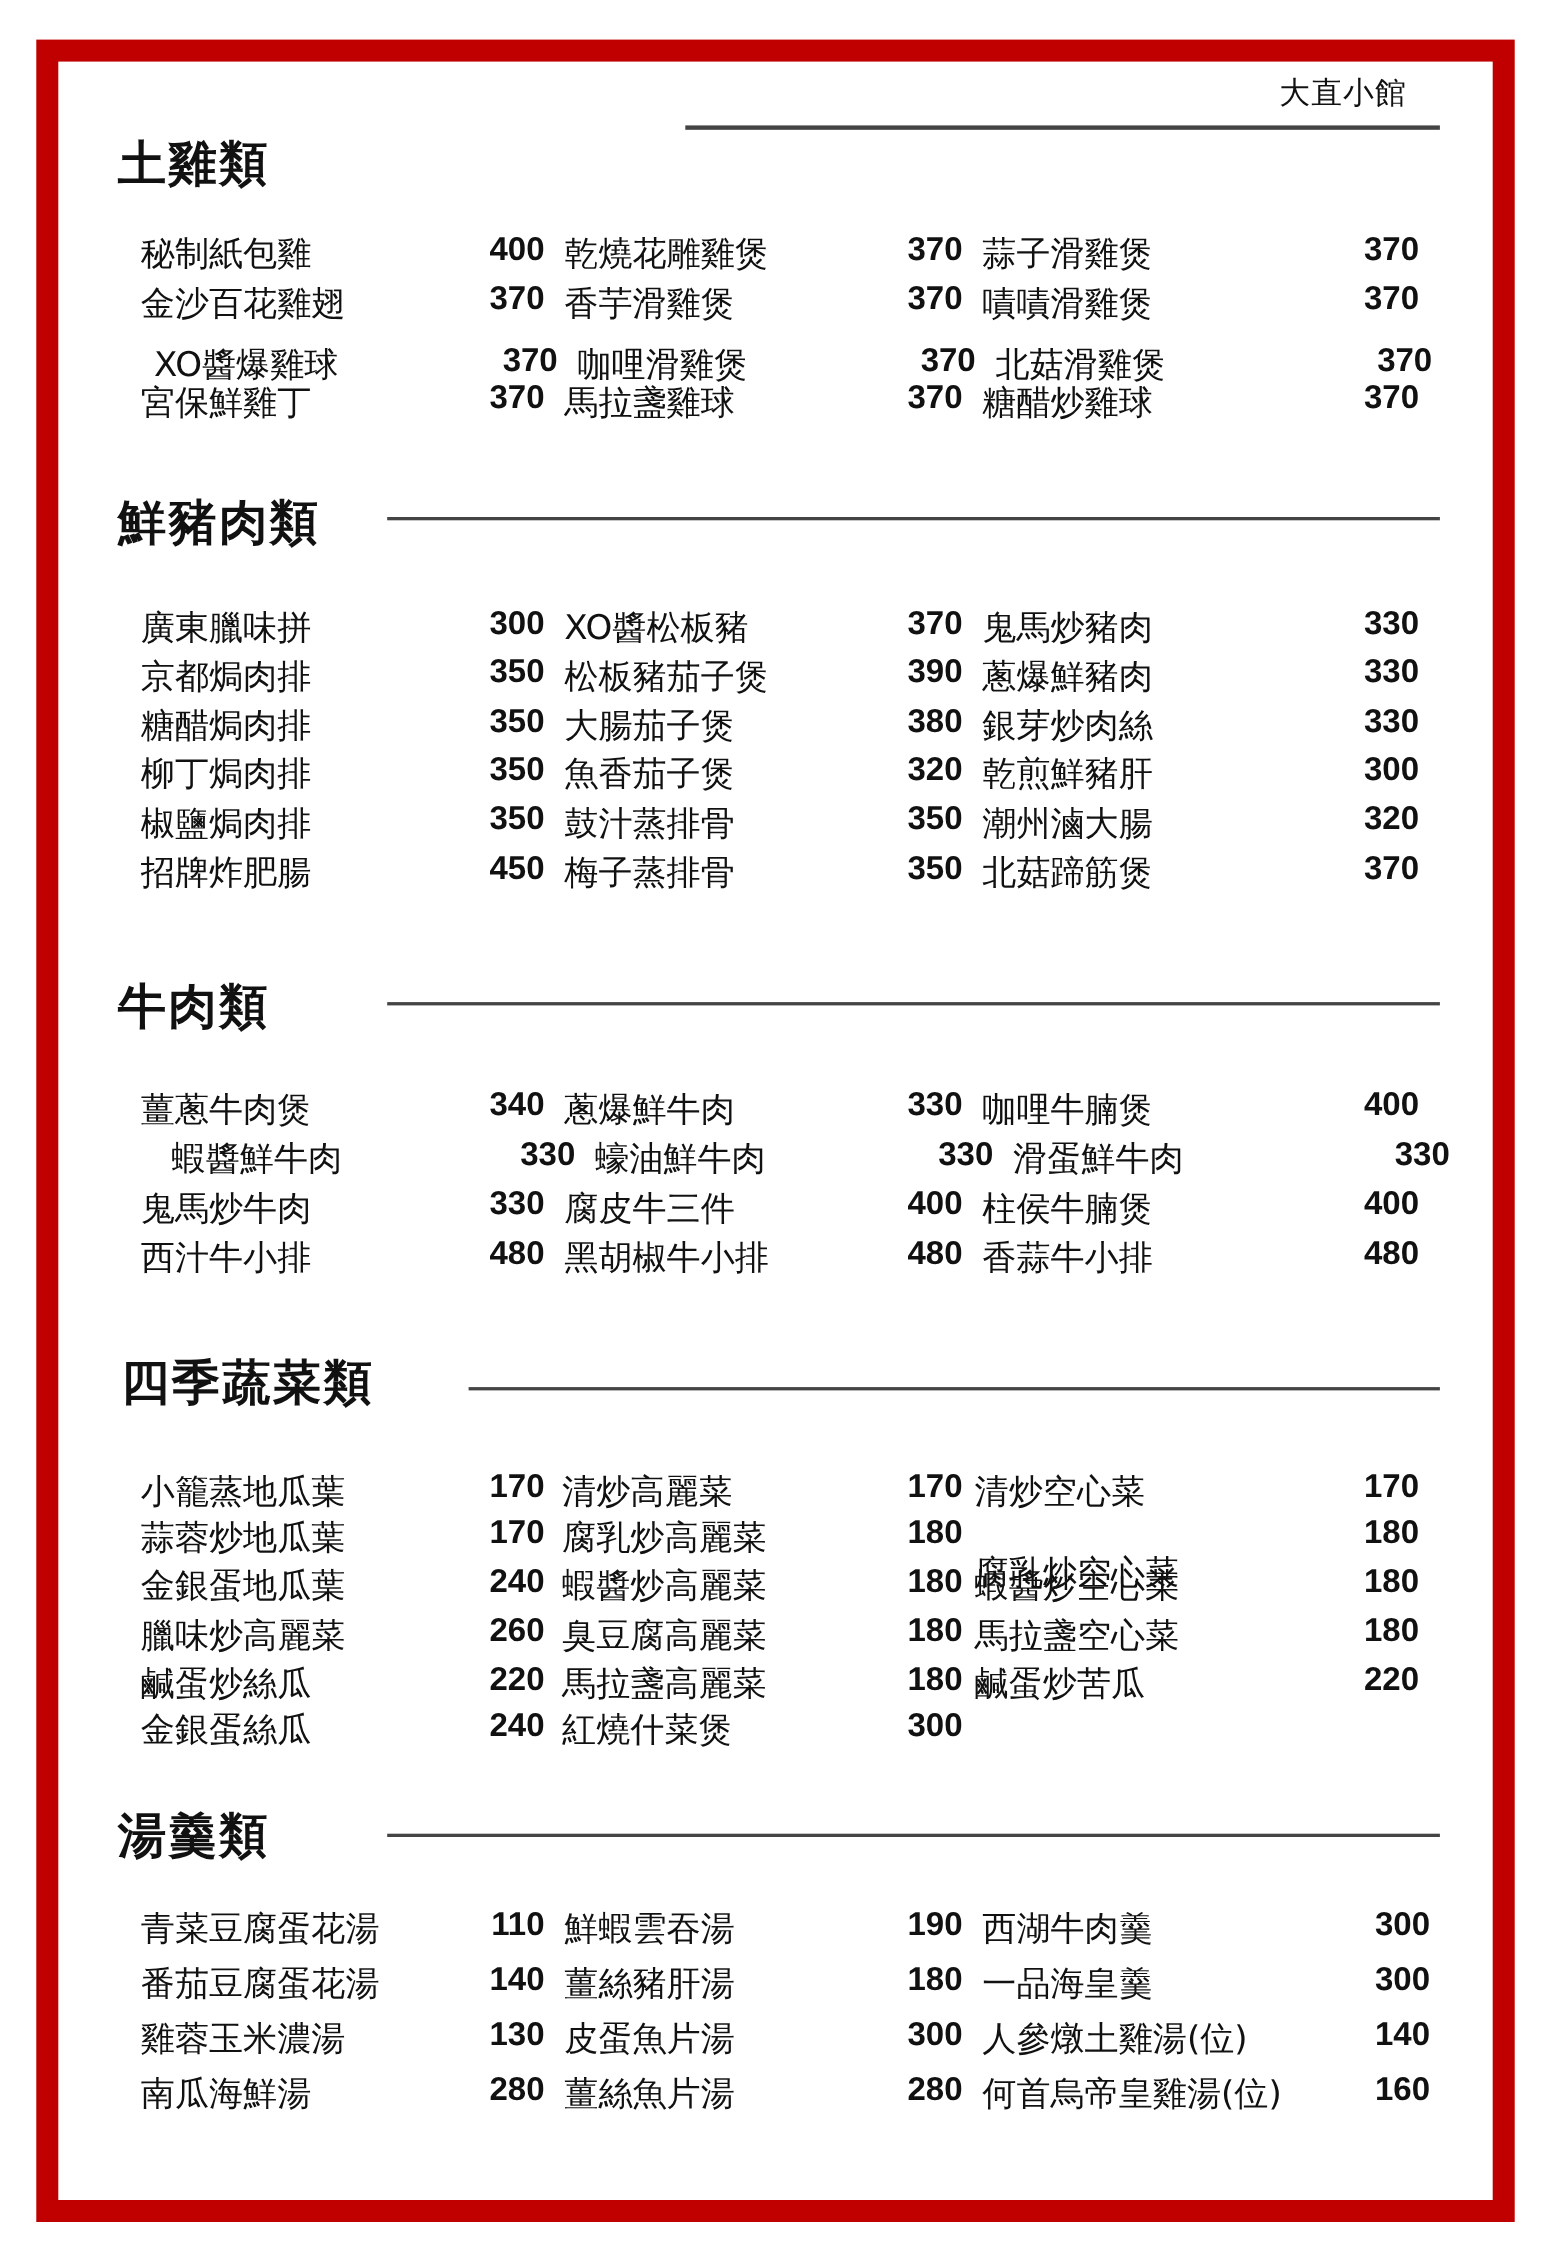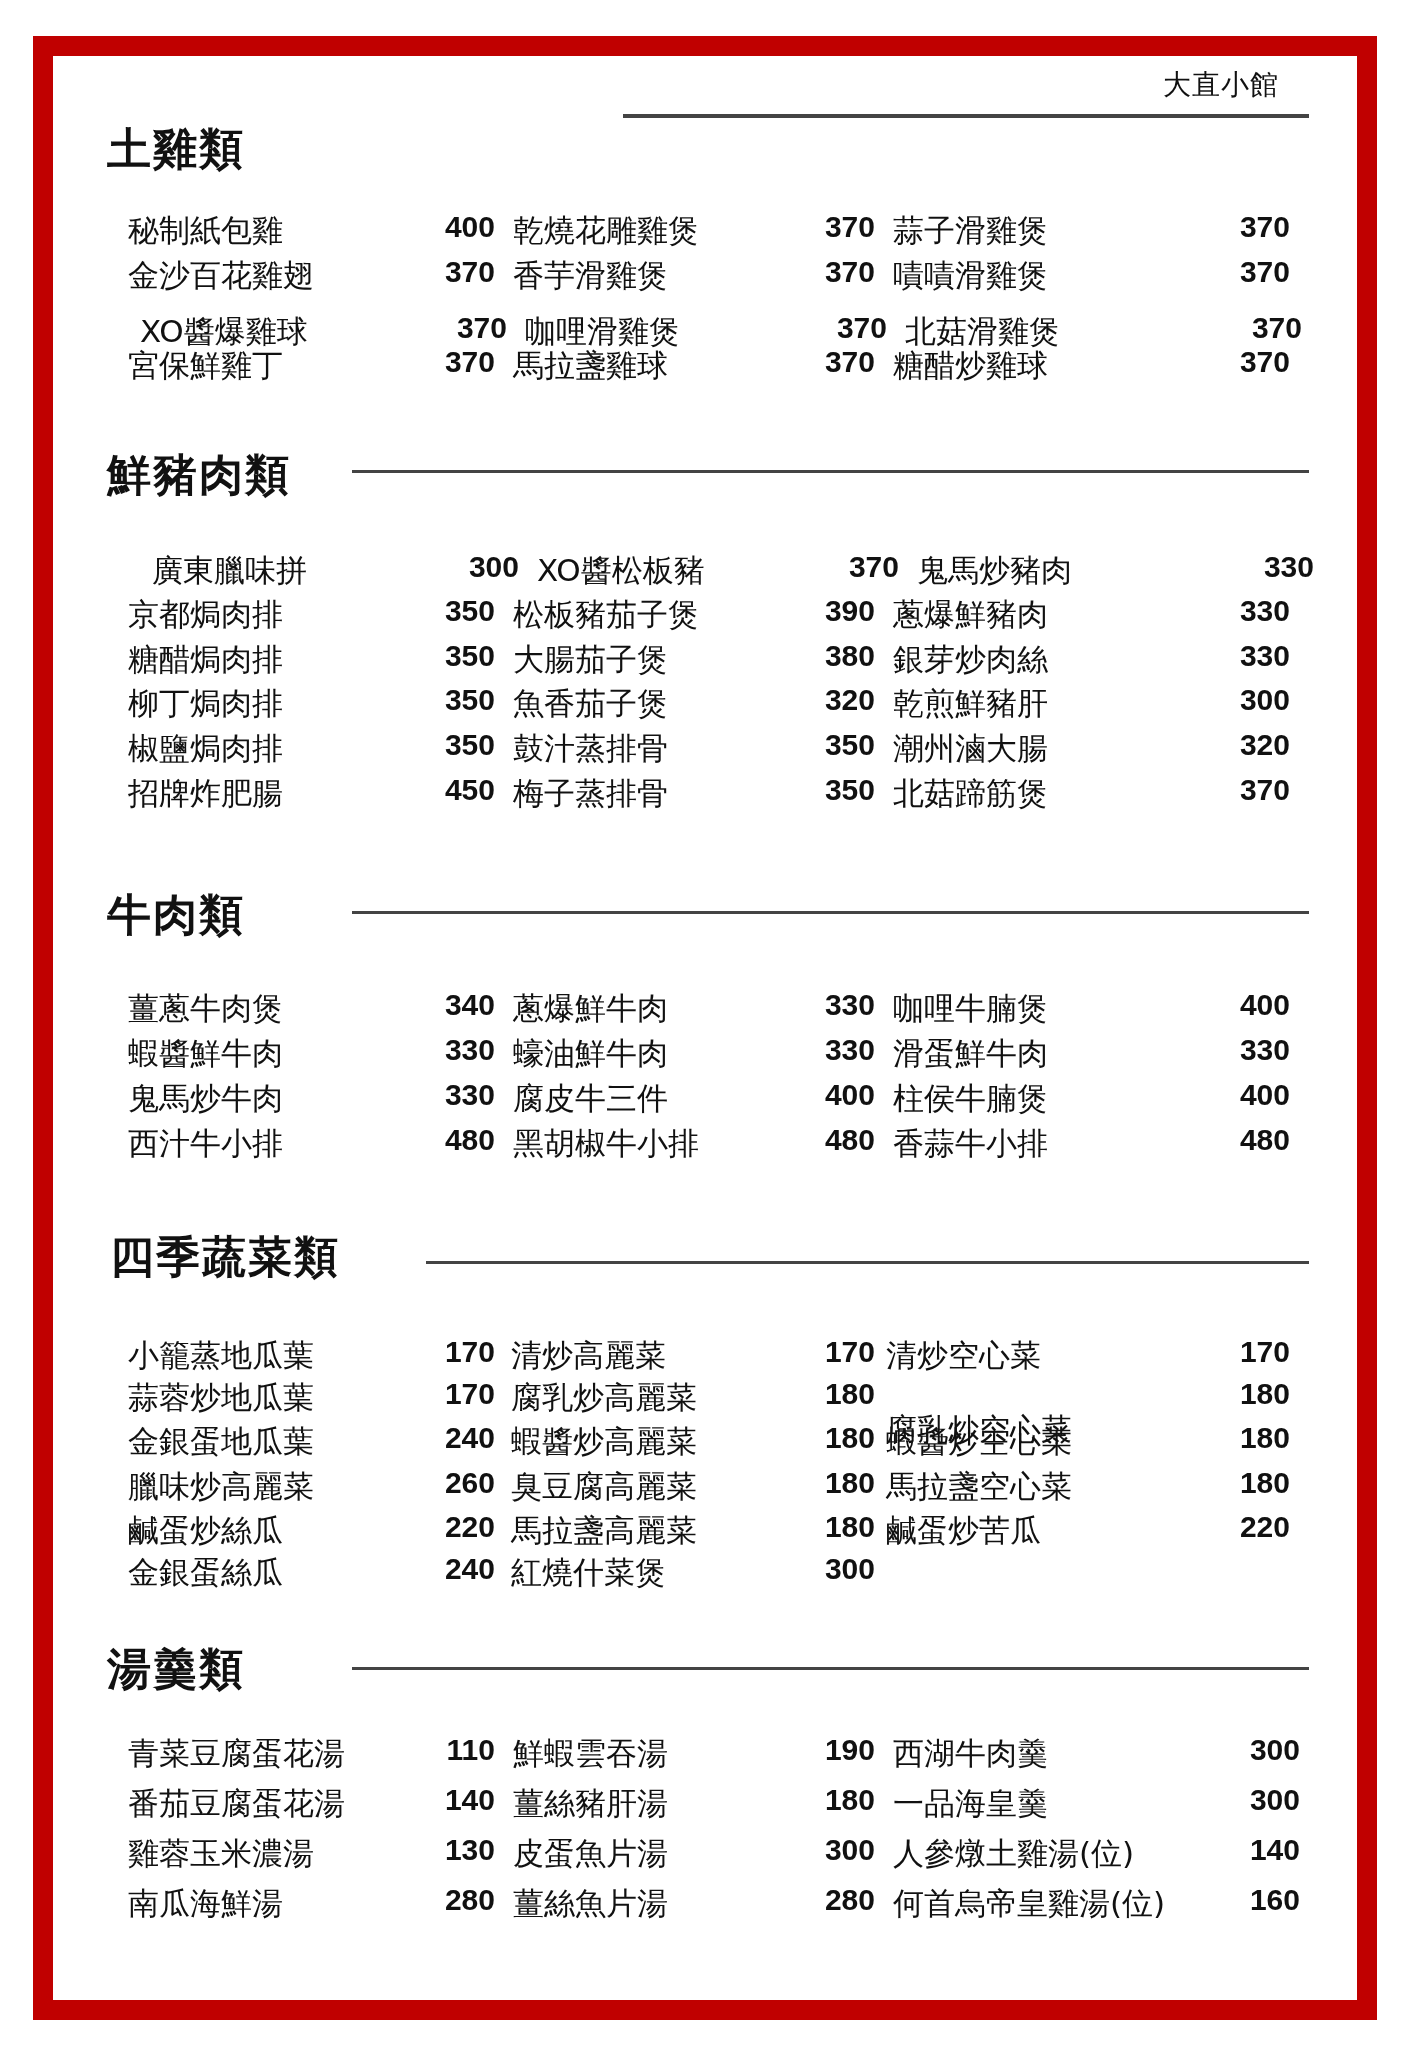--- a/index.html
+++ b/index.html
@@ -74,21 +74,21 @@
   <span class="p1">370</span>
   <span class="n2">馬拉盞雞球</span>
   <span class="p2">370</span>
   <span class="n3">糖醋炒雞球</span>
   <span class="p3">370</span>
 </div>
 
 <div class="section-title" style="left:107px; top:446px;">鮮豬肉類</div>
 <div class="section-rule" style="left:352px; top:470px;"></div>
 
-<div class="row" style="top:550px;margin-left:24px;">
+<div class="row" style="top:550px;">
   <span class="n1">廣東臘味拼</span>
   <span class="p1">300</span>
   <span class="n2">XO醬松板豬</span>
   <span class="p2">370</span>
   <span class="n3">鬼馬炒豬肉</span>
   <span class="p3">330</span>
 </div>
 <div class="row" style="top:594px;">
   <span class="n1">京都焗肉排</span>
   <span class="p1">350</span>
@@ -134,21 +134,21 @@
 <div class="section-rule" style="left:352px; top:911px;"></div>
 
 <div class="row" style="top:988px;">
   <span class="n1">薑蔥牛肉煲</span>
   <span class="p1">340</span>
   <span class="n2">蔥爆鮮牛肉</span>
   <span class="p2">330</span>
   <span class="n3">咖哩牛腩煲</span>
   <span class="p3">400</span>
 </div>
-<div class="row" style="top:1033px;">
+<div class="row" style="top:1033px;margin-left:28px;">
   <span class="n1">蝦醬鮮牛肉</span>
   <span class="p1">330</span>
   <span class="n2">蠔油鮮牛肉</span>
   <span class="p2">330</span>
   <span class="n3">滑蛋鮮牛肉</span>
   <span class="p3">330</span>
 </div>
 <div class="row" style="top:1078px;">
   <span class="n1">鬼馬炒牛肉</span>
   <span class="p1">330</span>

